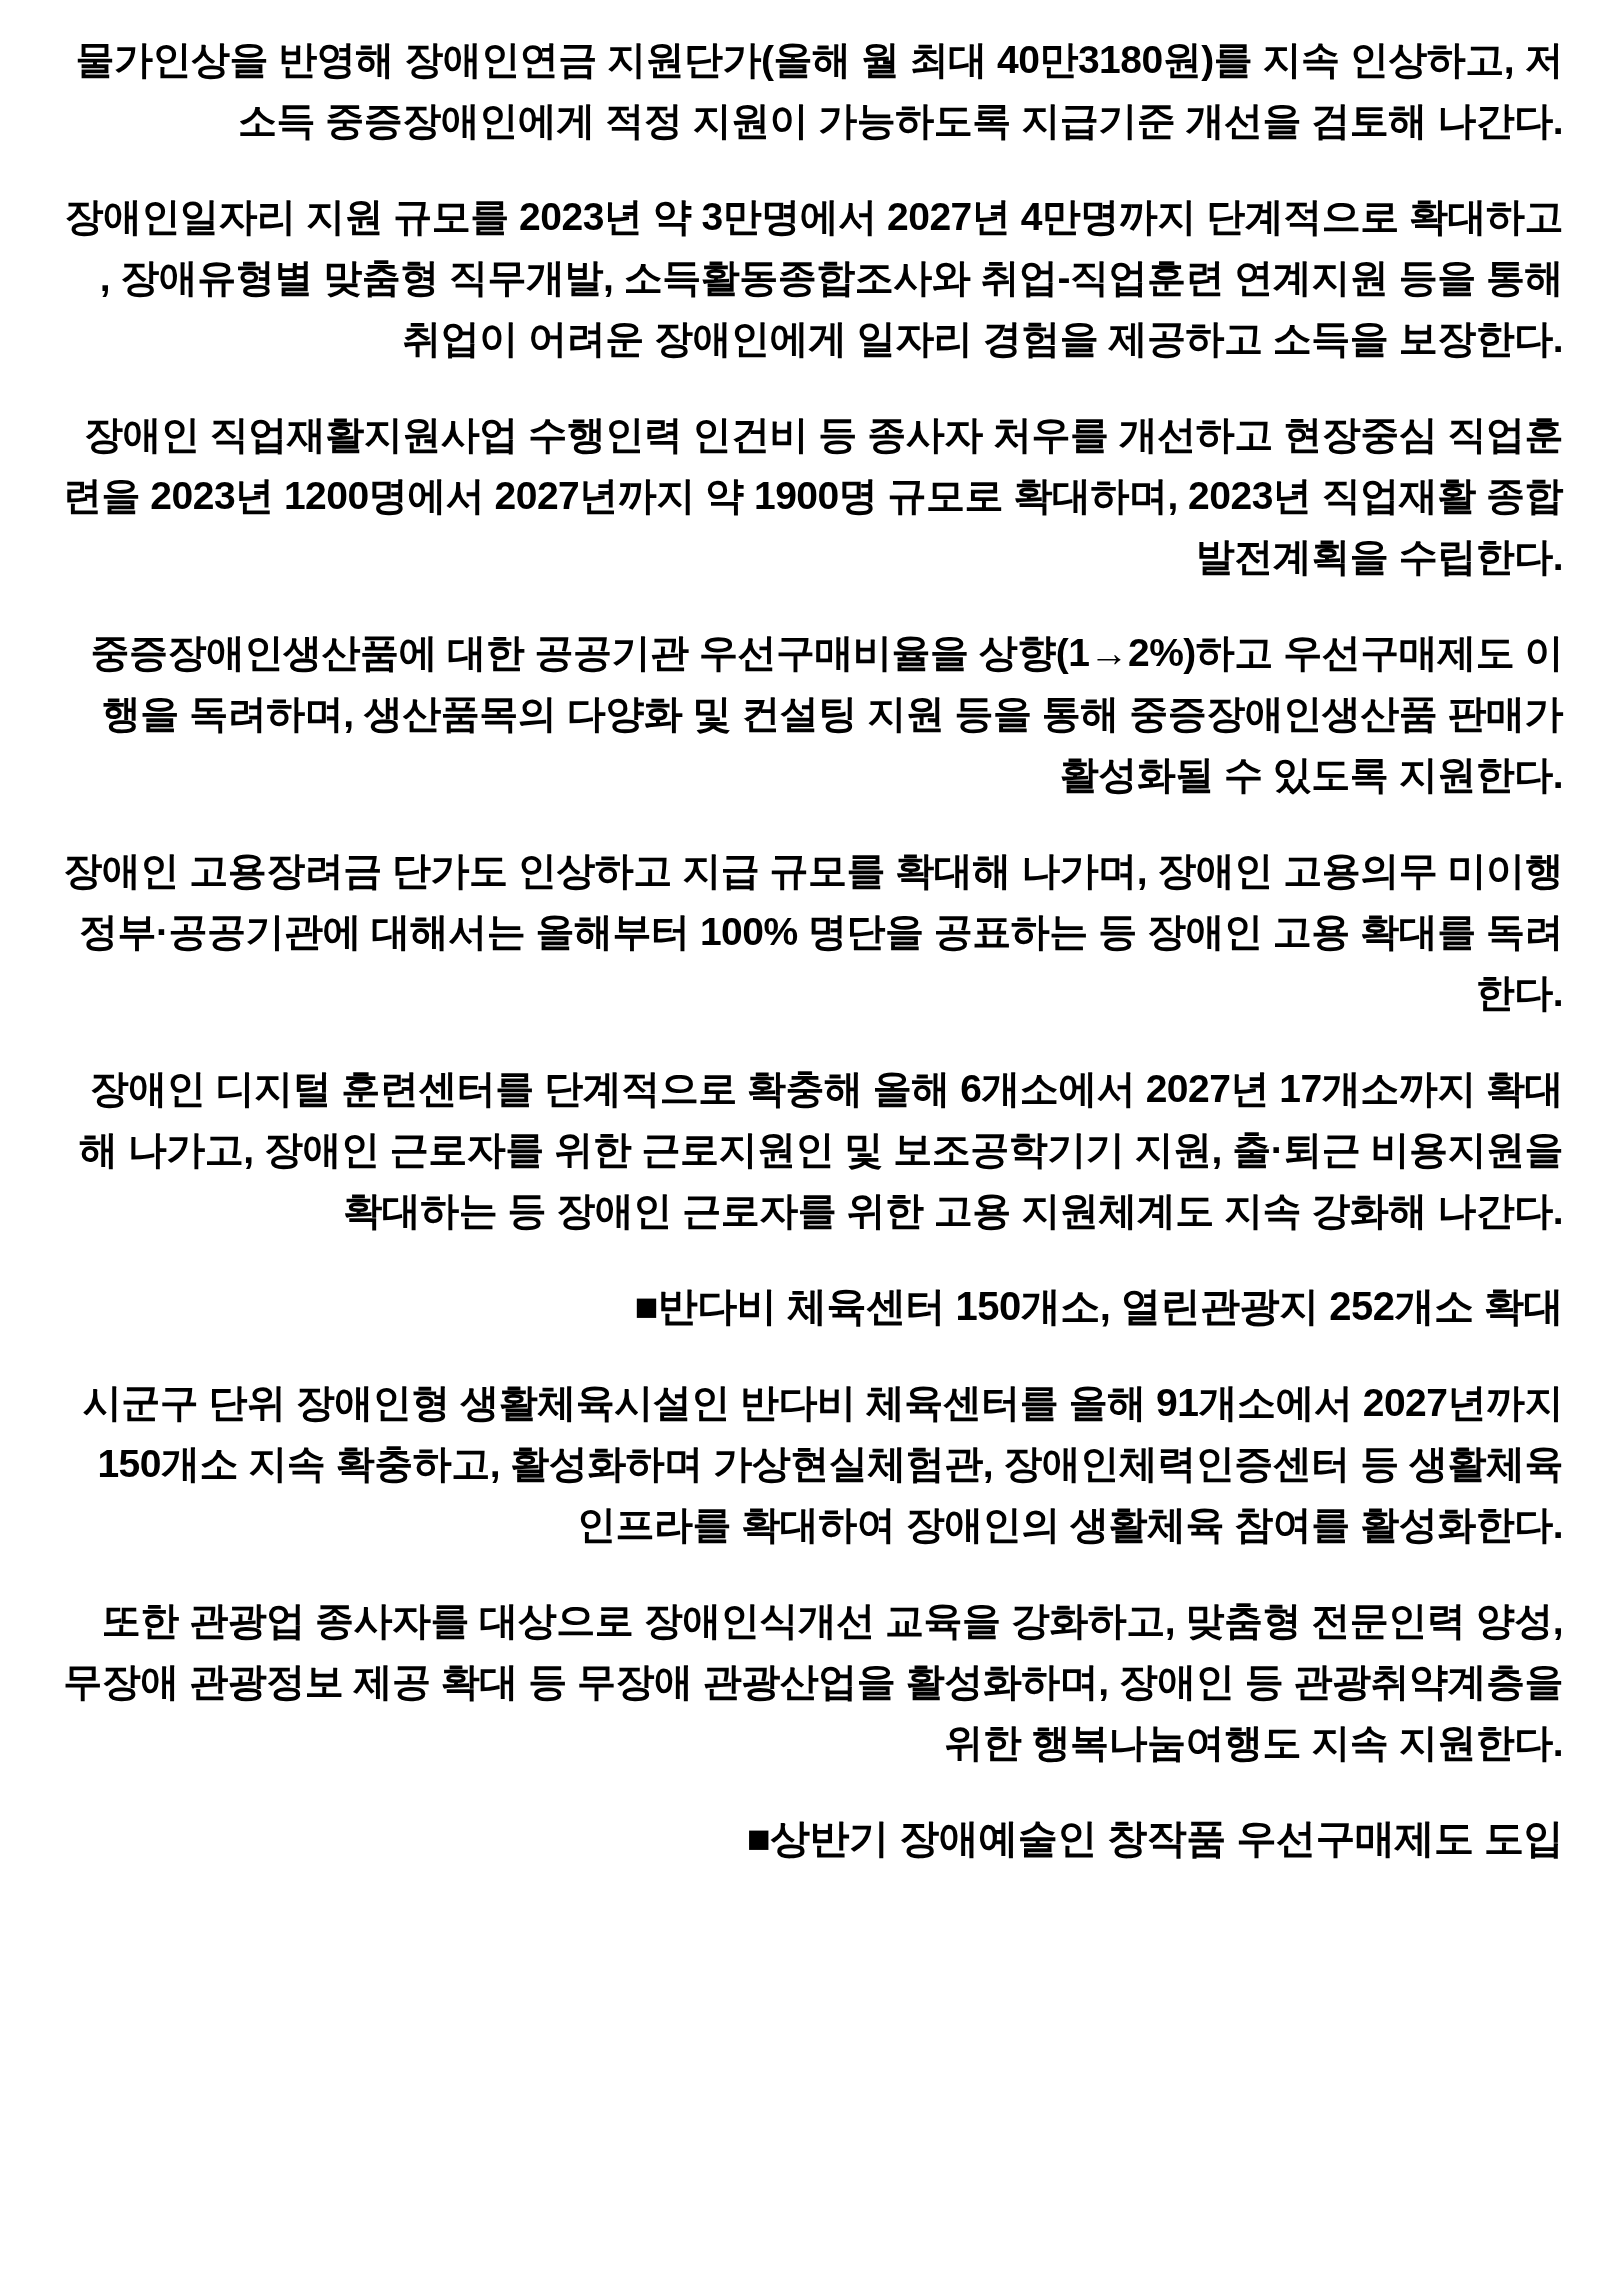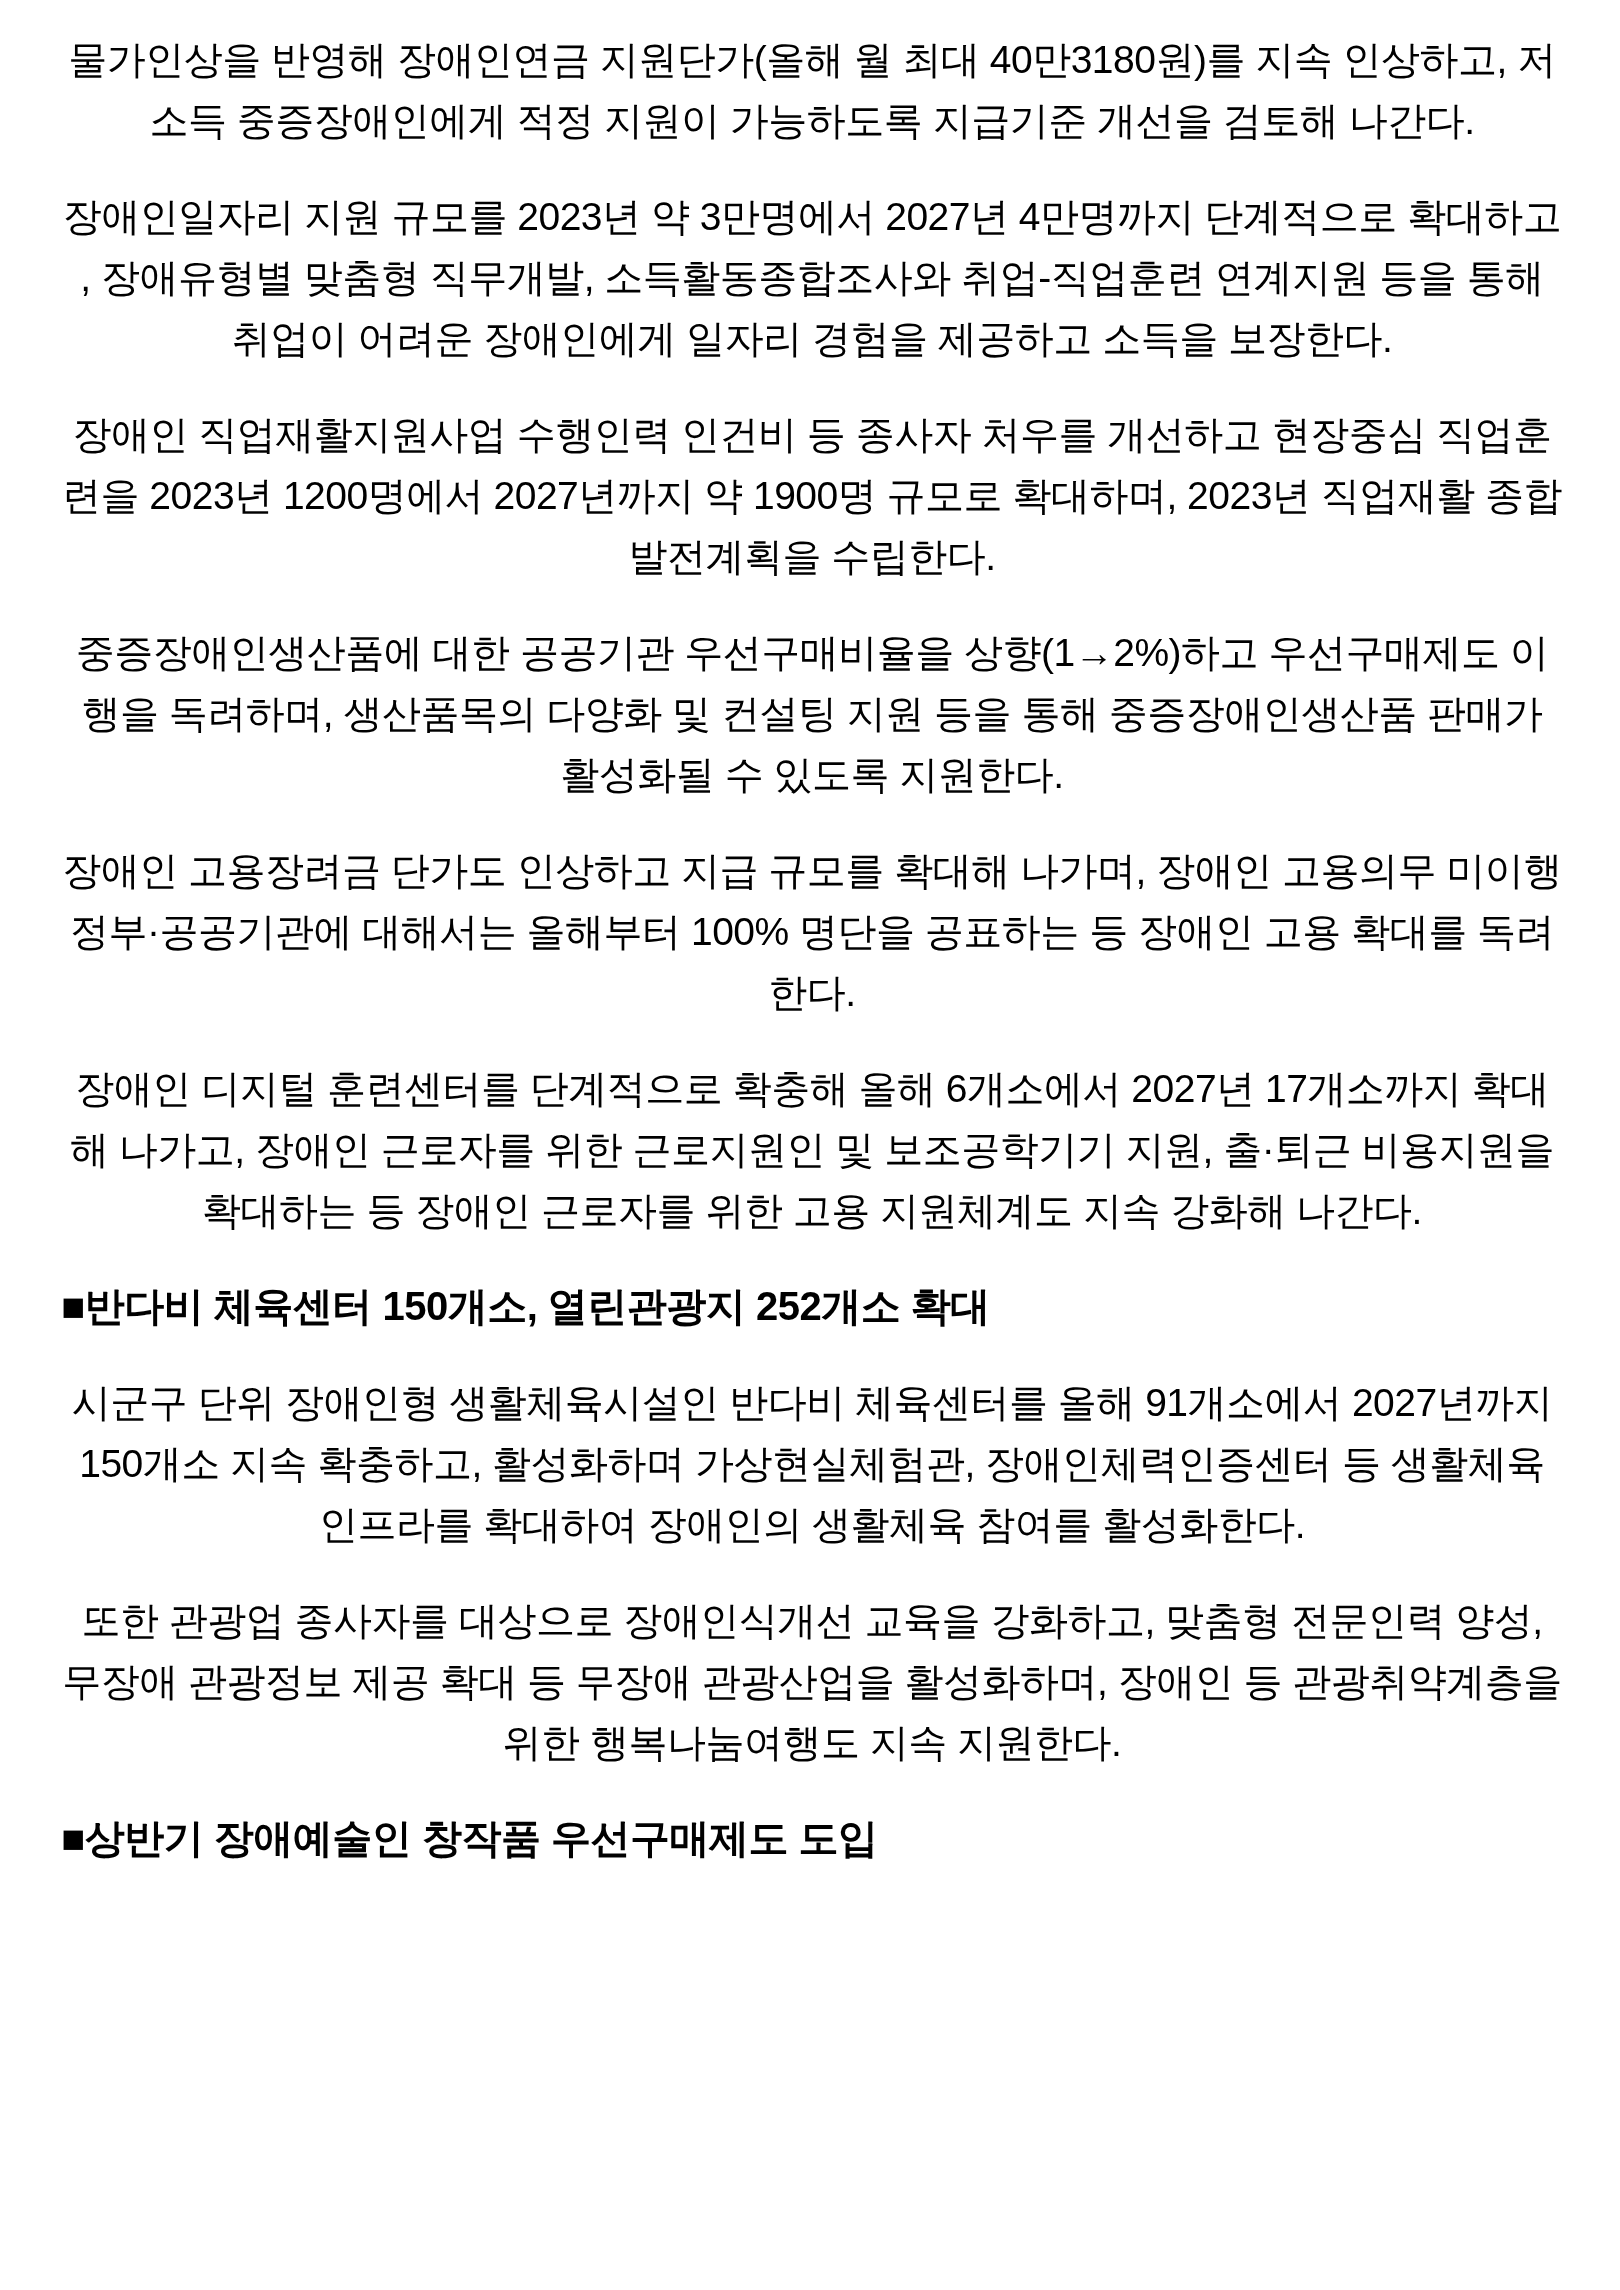--- a/index.html
+++ b/index.html
@@ -17,34 +17,34 @@
   .page {
     box-sizing: border-box;
     width: 1620px;
     height: 2291px;
     padding: 29px 57px 0 61px;
     background: #ffffff;
   }
   .para {
     font-size: 39px;
     line-height: 61px;
-    font-weight: 400;
+    font-weight: 700;
     letter-spacing: -0.5px;
     margin: 0 0 35px 0;
-    text-align: center;
+    text-align: right;
     word-break: normal;
     line-break: anywhere;
   }
   .heading {
     font-size: 40px;
     line-height: 61px;
     font-weight: 800;
     letter-spacing: -0.5px;
     margin: 0 0 35px 0;
-    text-align: left;
+    text-align: right;
   }
 </style>
 </head>
 <body>
 
 <main class="page">
   <p class="para">물가인상을 반영해 장애인연금 지원단가(올해 월 최대 40만3180원)를 지속 인상하고, 저소득 중증장애인에게 적정 지원이 가능하도록 지급기준 개선을 검토해 나간다.</p>
   <p class="para">장애인일자리 지원 규모를 2023년 약 3만명에서 2027년 4만명까지 단계적으로 확대하고, 장애유형별 맞춤형 직무개발, 소득활동종합조사와 취업-직업훈련 연계지원 등을 통해 취업이 어려운 장애인에게 일자리 경험을 제공하고 소득을 보장한다.</p>
   <p class="para">장애인 직업재활지원사업 수행인력 인건비 등 종사자 처우를 개선하고 현장중심 직업훈련을 2023년 1200명에서 2027년까지 약 1900명 규모로 확대하며, 2023년 직업재활 종합 발전계획을 수립한다.</p>
   <p class="para">중증장애인생산품에 대한 공공기관 우선구매비율을 상향(1→2%)하고 우선구매제도 이행을 독려하며, 생산품목의 다양화 및 컨설팅 지원 등을 통해 중증장애인생산품 판매가 활성화될 수 있도록 지원한다.</p>

